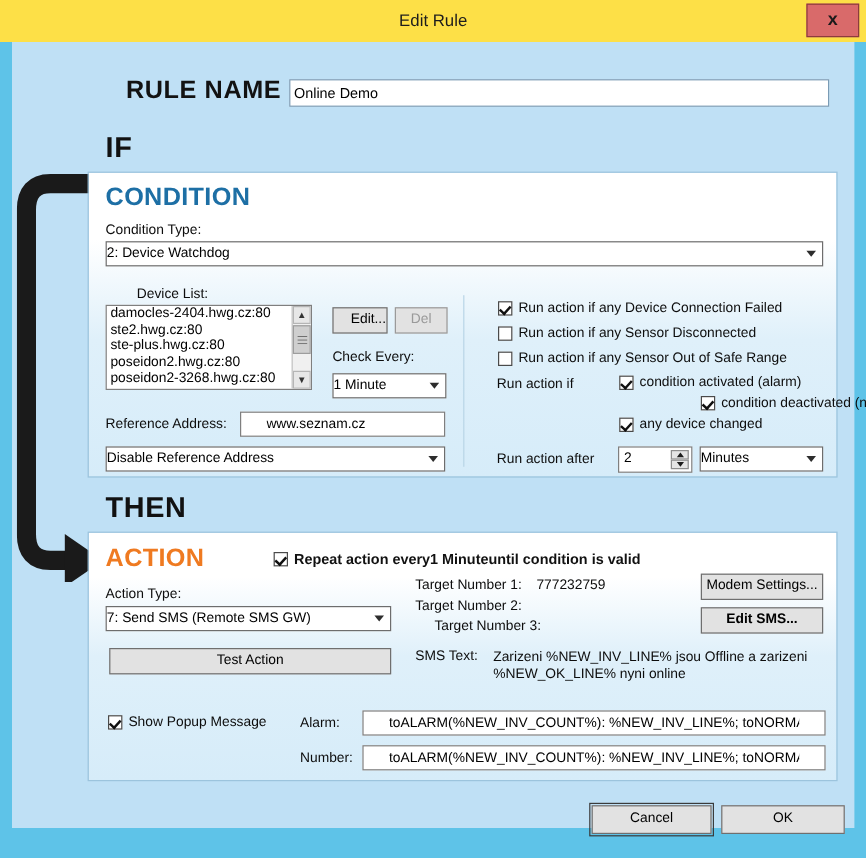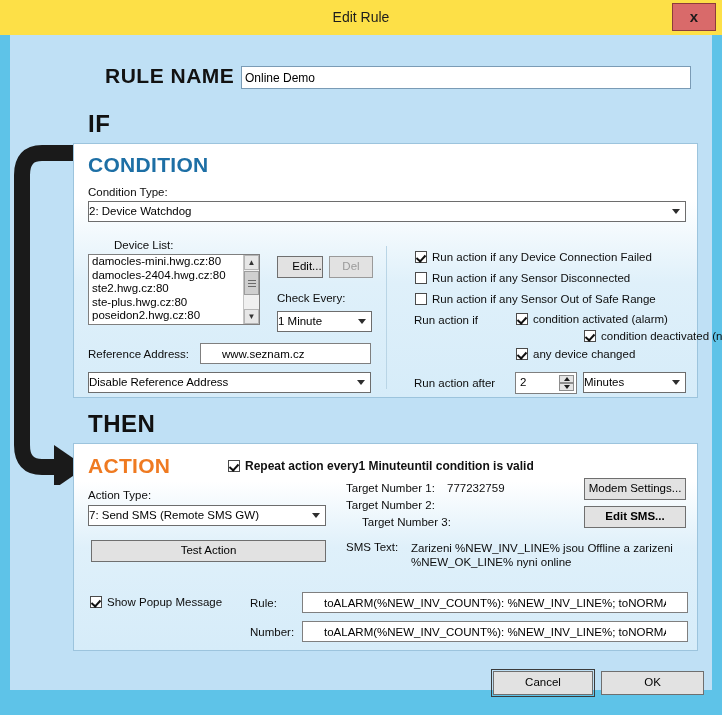--- a/index.html
+++ b/index.html
@@ -348,21 +348,20 @@
 
   <div class="lbl" style="left:88px; top:186px;">Condition Type:</div>
   <div class="ctl combo" style="left:88px; top:201px; width:598px;">
     <span>2: Device Watchdog</span>
     <span class="arrow"></span>
   </div>
 
   <div class="lbl" style="left:88px; top:239px;margin-left:26px;">Device List:</div>
   <div id="device-list">
     <div id="device-list-inner">
-      <div class="device-row">damocles-mini.hwg.cz:80</div>
       <div class="device-row">damocles-2404.hwg.cz:80</div>
       <div class="device-row">ste2.hwg.cz:80</div>
       <div class="device-row">ste-plus.hwg.cz:80</div>
       <div class="device-row">poseidon2.hwg.cz:80</div>
       <div class="device-row">poseidon2-3268.hwg.cz:80</div>
     </div>
     <div id="device-scrollbar">
       <div class="sb-btn" id="sb-up">▲</div>
       <div id="sb-thumb">
           <span class="grip"></span>
@@ -475,21 +474,21 @@
   </div>
   <div class="btn" style="left:584px; top:506px; width:102px; height:22px; font-weight:bold;">
     <span>Edit SMS...</span>
   </div>
 
   <div class="cbrow" style="left:90px; top:596px;">
     <span class="cbox checked"></span>
     <span>Show Popup Message</span>
   </div>
 
-  <div class="lbl" style="left:250px; top:597px;">Rule:</div>
+  <div class="lbl" style="left:250px; top:597px;">Alarm:</div>
   <input class="ctl textbox" style="left: 302px; top: 592px; width: 386px;" type="text" value="toALARM(%NEW_INV_COUNT%): %NEW_INV_LINE%; toNORMAL(%NEW">
   <div class="lbl" style="left:250px; top:626px;">Number:</div>
   <input class="ctl textbox" style="left: 302px; top: 621px; width: 386px;" type="text" value="toALARM(%NEW_INV_COUNT%): %NEW_INV_LINE%; toNORMAL(%NEW">
 
   <div id="bottom-strip"></div>
   <div class="btn" id="cancel-btn">
     <span>Cancel</span>
   </div>
   <div class="btn" id="ok-btn">
     <span>OK</span>

